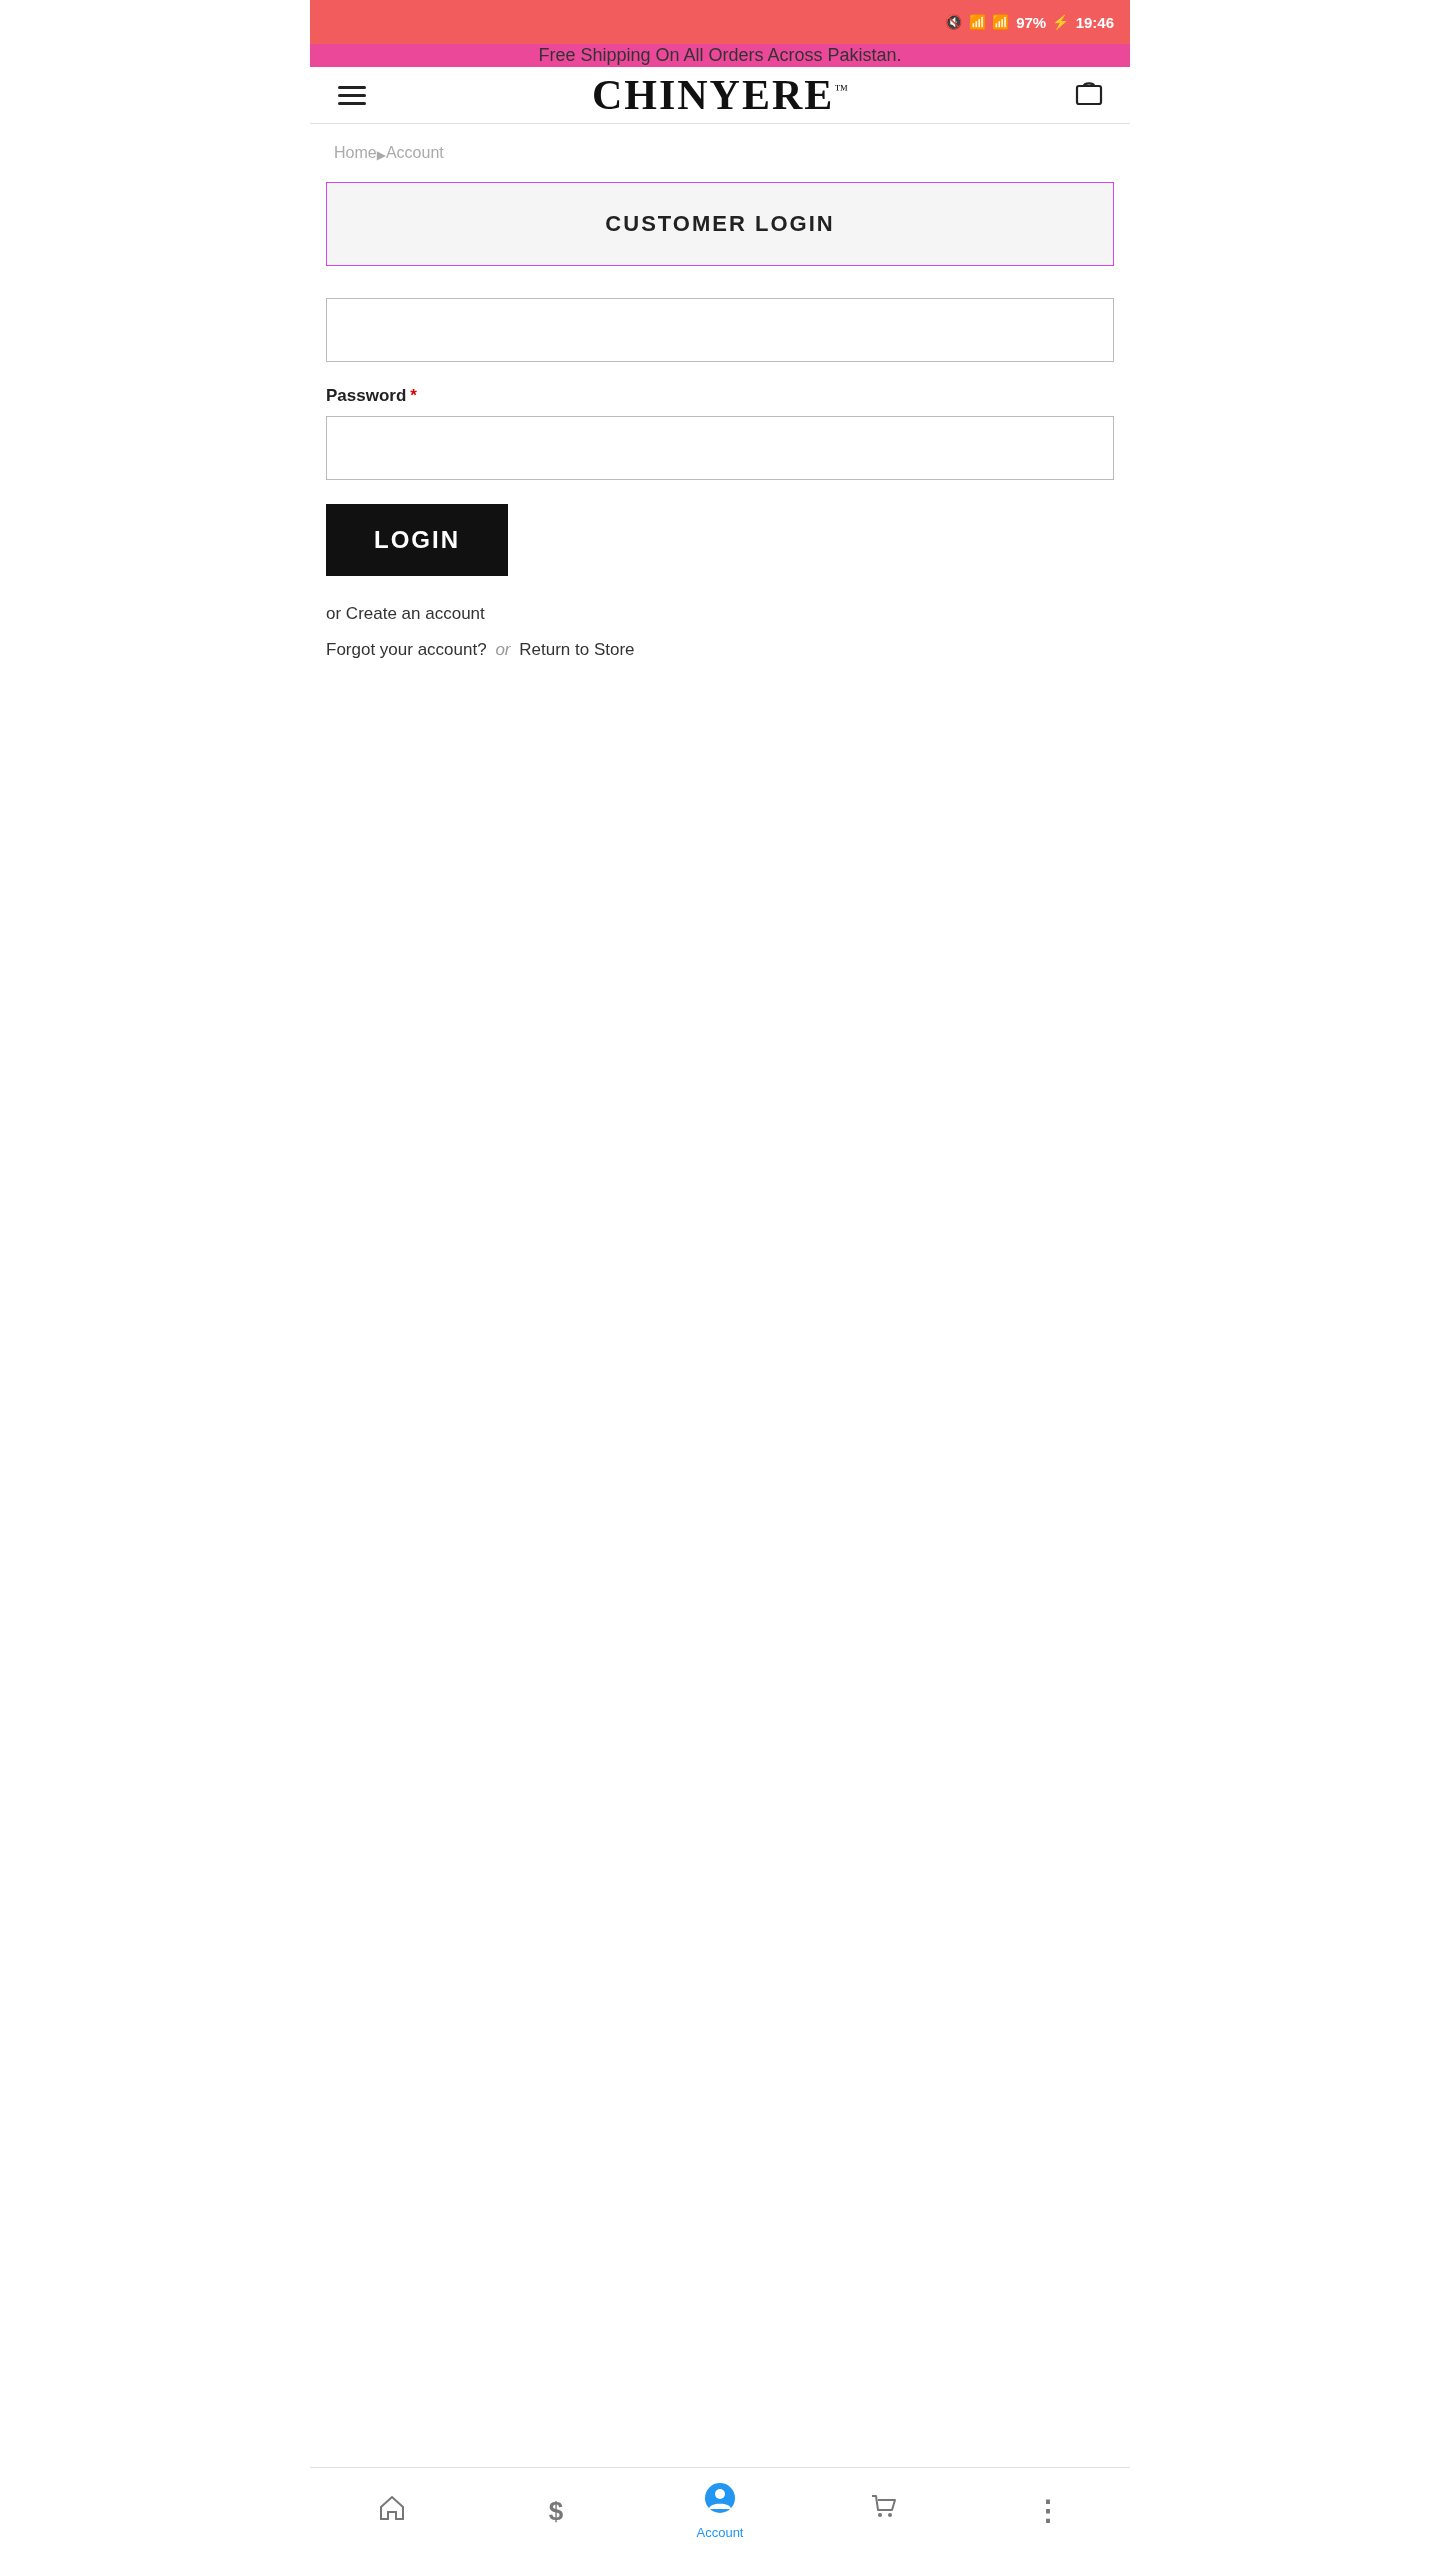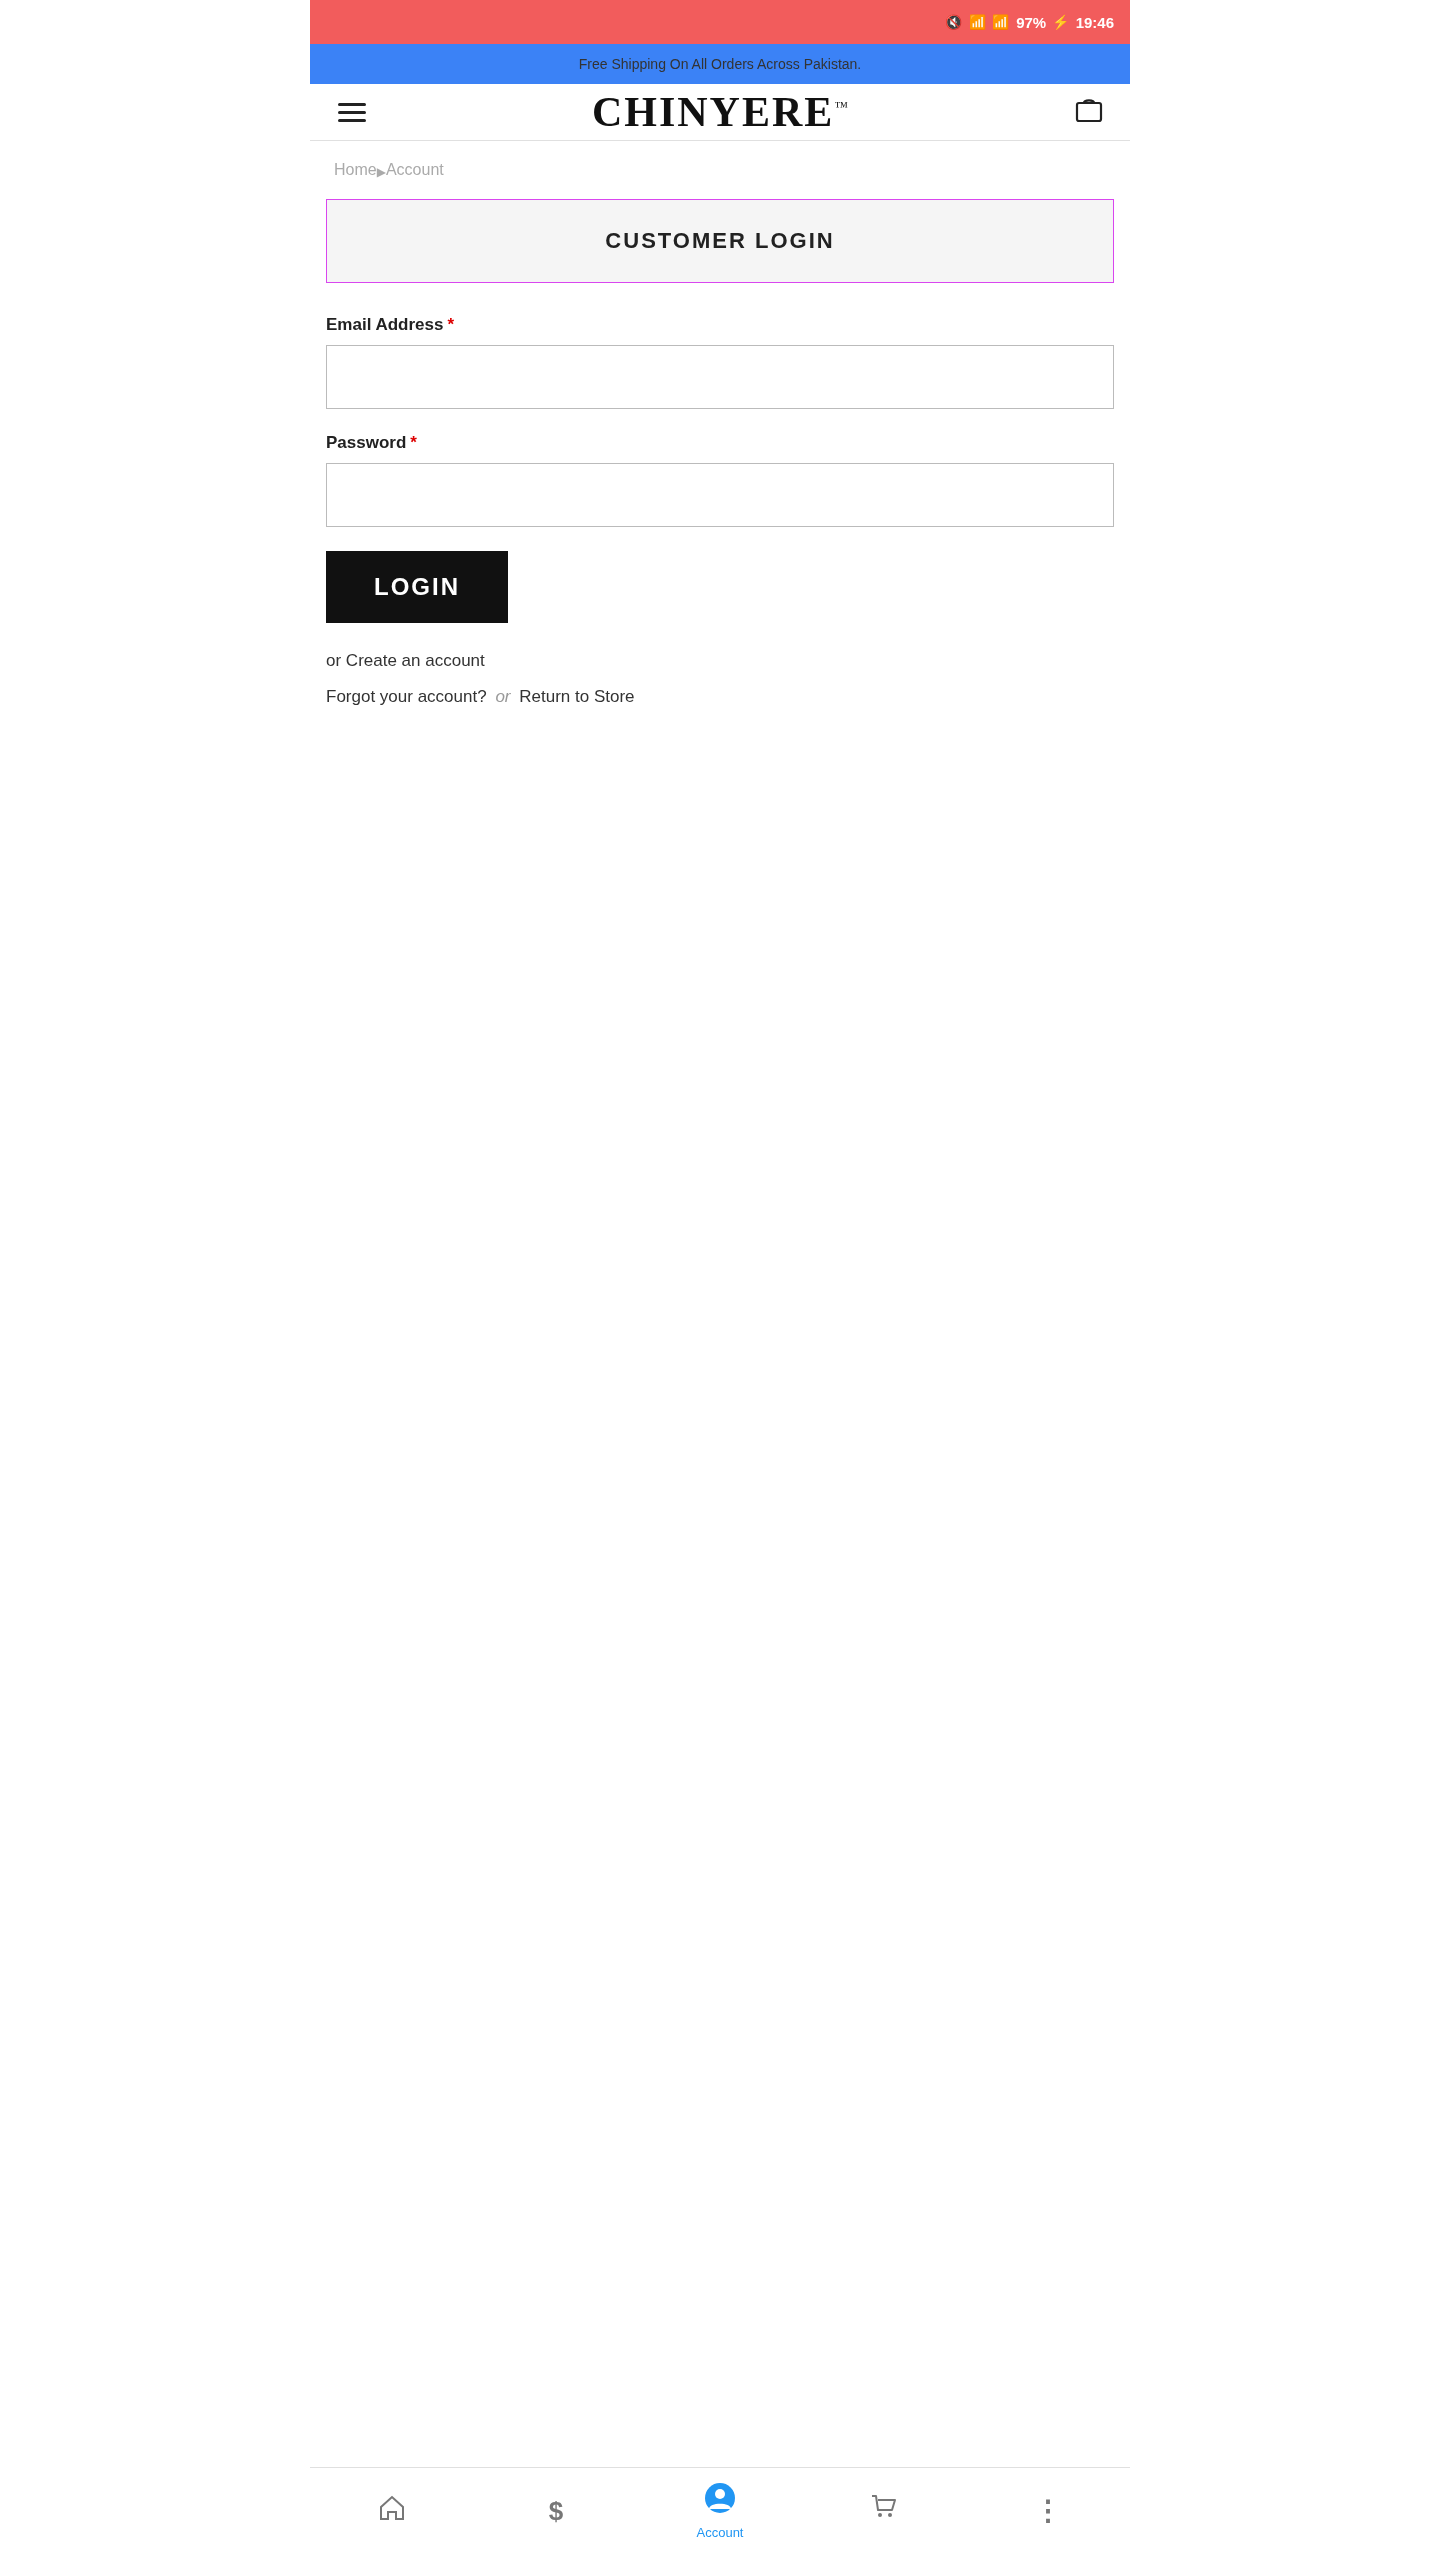--- a/index.html
+++ b/index.html
@@ -32,24 +32,24 @@
       display: flex;
       align-items: center;
       gap: 6px;
     }
     .status-icon {
       font-size: 14px;
     }
 
     
     .announcement-bar {
-      background: #3b82f6;
+      background: #ec4899;
       text-align: center;
-      padding: 12px 16px;
-      font-size: 14px;
+      padding: 1px 16px;
+      font-size: 18px;
       color: #333;
     }
 
     
     .header {
       display: flex;
       align-items: center;
       justify-content: space-between;
       padding: 7px 24px;
       border-bottom: 1px solid #e0e0e0;
@@ -275,23 +275,20 @@
   <span class="current">Account</span>
 </div>
 
 <div class="main-content">
 
   <div class="login-box">
     <span class="login-box-title">CUSTOMER LOGIN</span>
   </div>
 
   <div class="form-group">
-    <label class="form-label">
-      <span>Email Address</span><span class="required-star">*</span>
-    </label>
     <input type="email" class="form-input" style="">
   </div>
 
   <div class="form-group">
     <label class="form-label">
       <span>Password</span><span class="required-star">*</span>
     </label>
     <input type="password" class="form-input" style="">
   </div>
 

